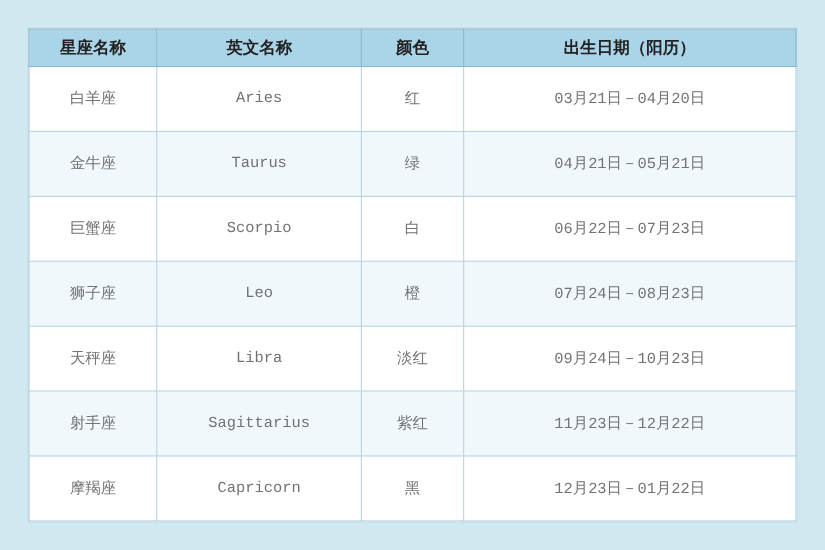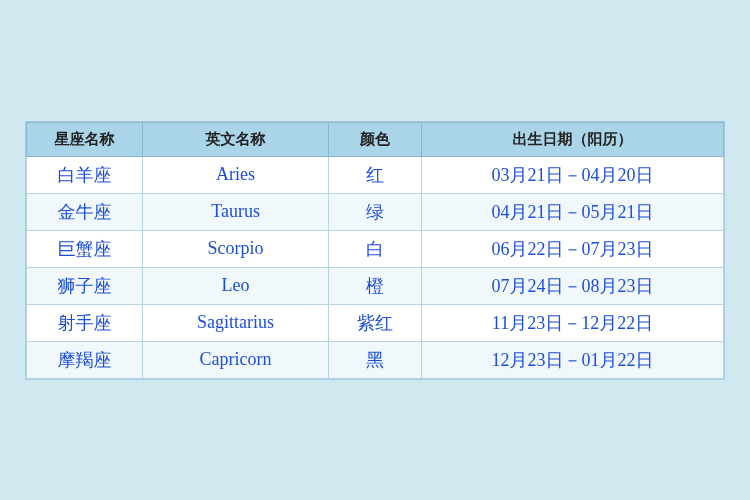--- a/index.html
+++ b/index.html
@@ -13,44 +13,45 @@
       font-family: "SimSun", "宋体", serif;
     }
     .table-container {
       background: #ffffff;
       border: 1px solid #aacce0;
       width: 700px;
     }
     table {
       width: 100%;
       border-collapse: collapse;
+      font-family: Liberation Mono, monospace;
     }
     thead tr {
       background-color: #aad4e8;
     }
     thead th {
       border: 1px solid #88b8cc;
       padding: 7px 10px;
       text-align: center;
       font-size: 15px;
       font-weight: bold;
       color: #222;
     }
     tbody tr {
       background-color: #ffffff;
     }
     tbody tr:nth-child(even) {
       background-color: #f0f8fc;
     }
     tbody td {
       border: 1px solid #b8d4e0;
-      padding: 6px 10px;
+      padding: 20px 10px;
       text-align: center;
-      font-size: 18px;
-      color: #1d4ed8;
+      font-size: 14px;
+      color: #737373;
     }
     .col-chinese { width: 100px; }
     .col-english { width: 160px; }
     .col-color   { width: 80px; }
     .col-date    { width: 260px; margin-top: 39px; }
   </style>
 </head>
 <body>
 
 <div class="table-container">
@@ -82,20 +83,26 @@
           <td>白</td>
           <td>06月22日－07月23日</td>
         </tr>
         <tr>
           <td>狮子座</td>
           <td>Leo</td>
           <td>橙</td>
           <td>07月24日－08月23日</td>
         </tr>
         <tr>
+          <td>天秤座</td>
+          <td>Libra</td>
+          <td>淡红</td>
+          <td>09月24日－10月23日</td>
+        </tr>
+        <tr>
           <td>射手座</td>
           <td>Sagittarius</td>
           <td>紫红</td>
           <td>11月23日－12月22日</td>
         </tr>
         <tr>
           <td>摩羯座</td>
           <td>Capricorn</td>
           <td>黑</td>
           <td>12月23日－01月22日</td>

